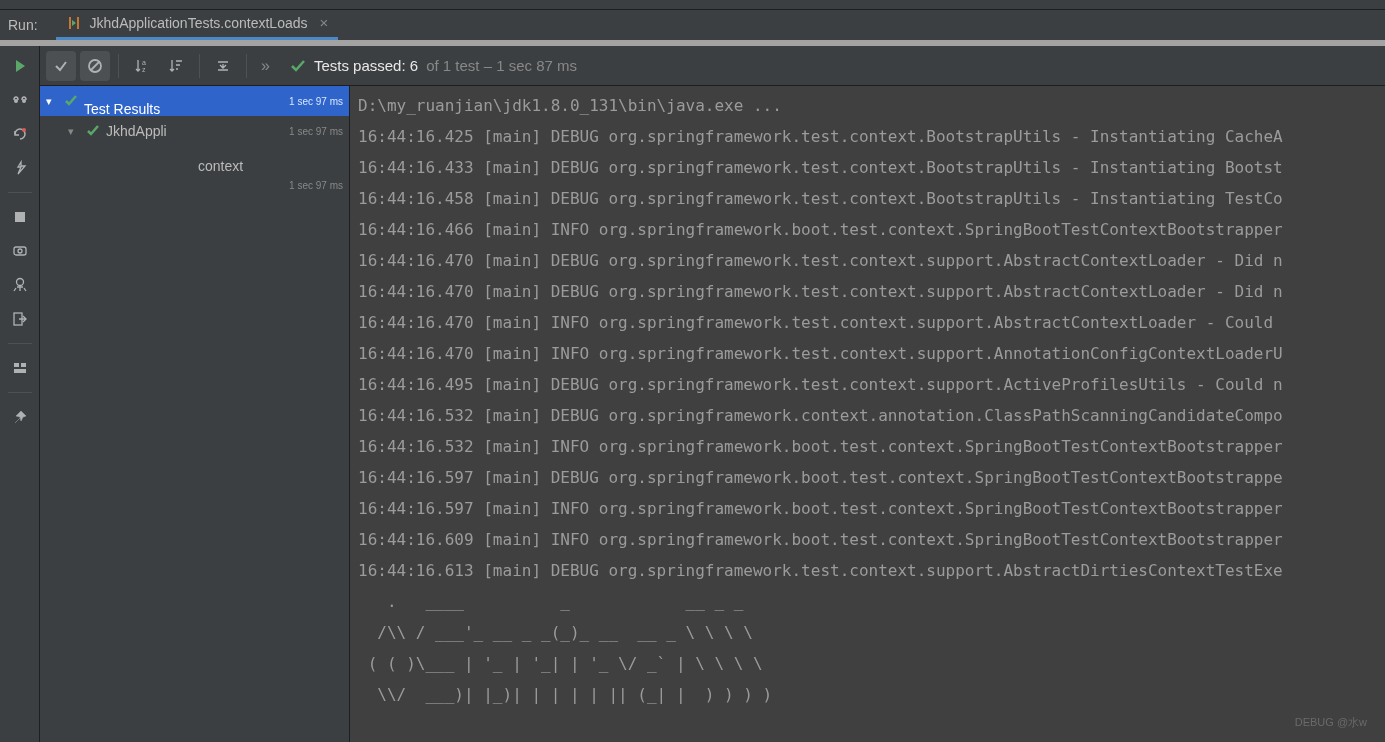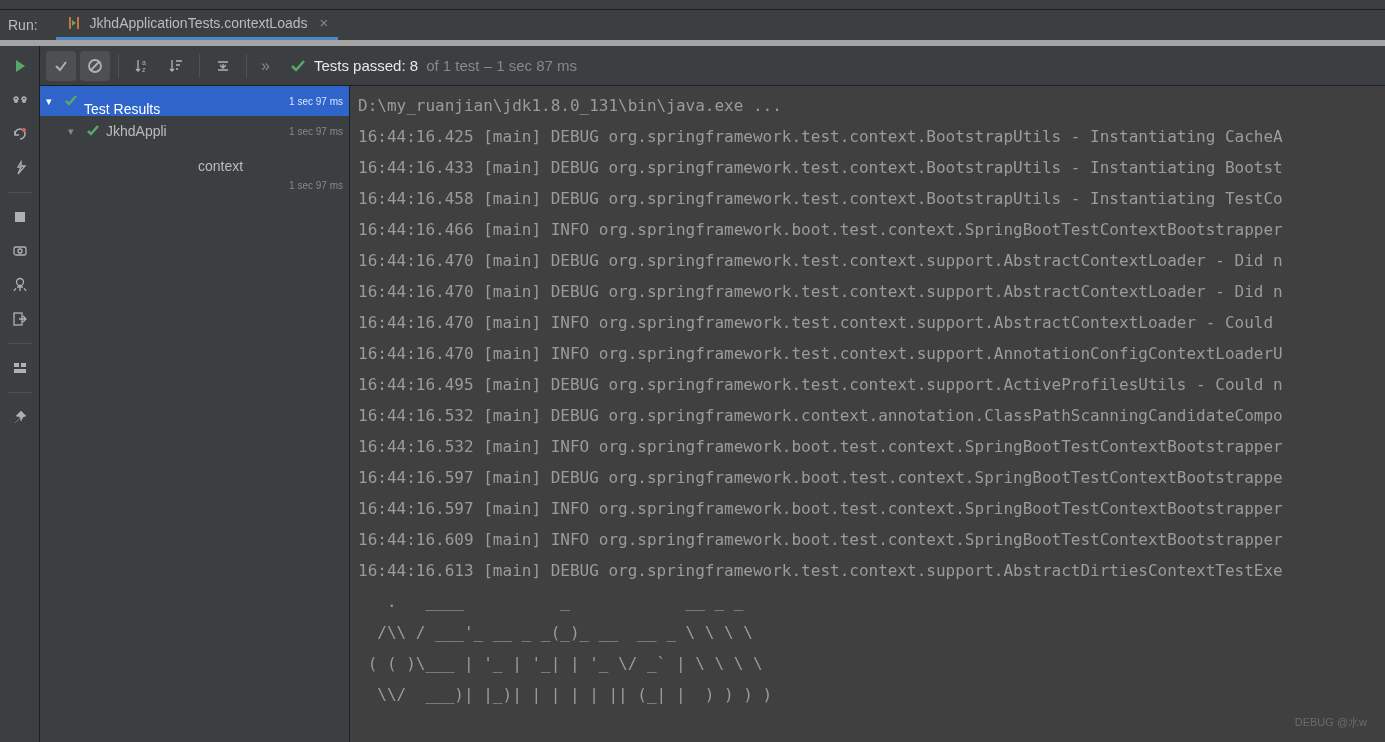--- a/index.html
+++ b/index.html
@@ -298,21 +298,21 @@
         <svg width="16" height="16" viewBox="0 0 16 16">
             <path d="M3 4 L13 4 M3 12 L13 12 M8 6 L8 10 M5 7 L8 10 L11 7" stroke="#afb1b3" stroke-width="1.3" fill="none"></path>
           </svg>
       </div>
       <div class="toolbar-sep"></div>
       <span class="chevron-right">»</span>
       <div class="test-status">
         <svg width="16" height="16" viewBox="0 0 16 16">
             <path d="M2 8 L6 12 L14 3" stroke="#59a869" stroke-width="2.5" fill="none"></path>
           </svg>
-        <span class="passed">Tests passed: 8</span>
+        <span class="passed">Tests passed: 6</span>
           <span class="rest"> of 1 test – 1 sec 87 ms</span>
       </div>
     </div>
 
     <div class="body-split">
       <div class="test-tree">
         <div class="tree-row selected">
           <span class="tree-arrow">▾</span>
           <svg width="14" height="14" viewBox="0 0 14 14">
               <path d="M2 7 L5 10 L12 2" stroke="#59a869" stroke-width="2.5" fill="none"></path>

